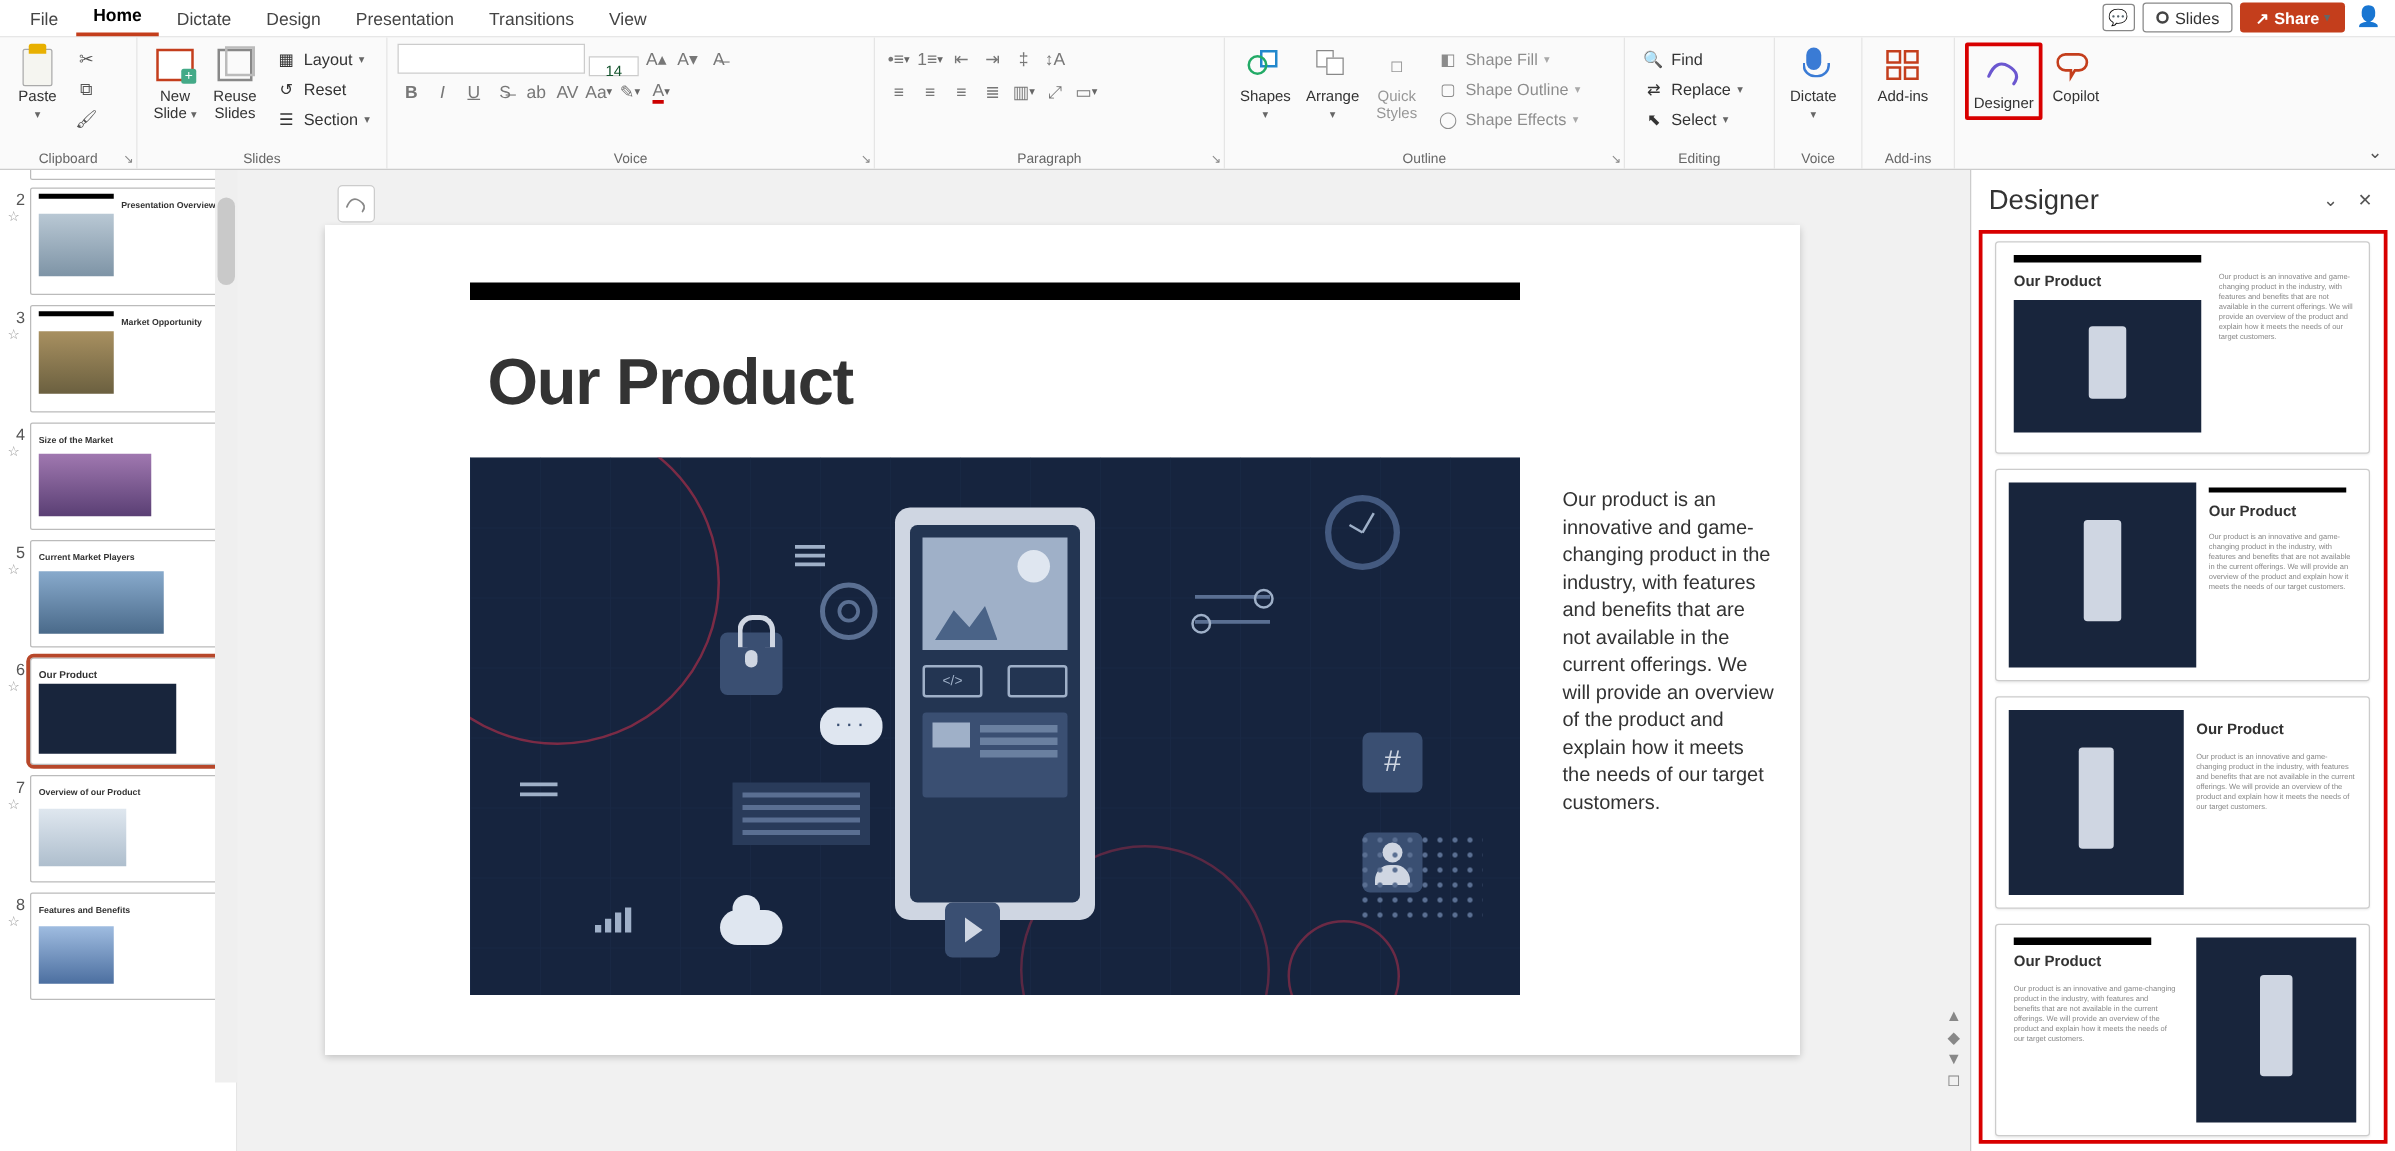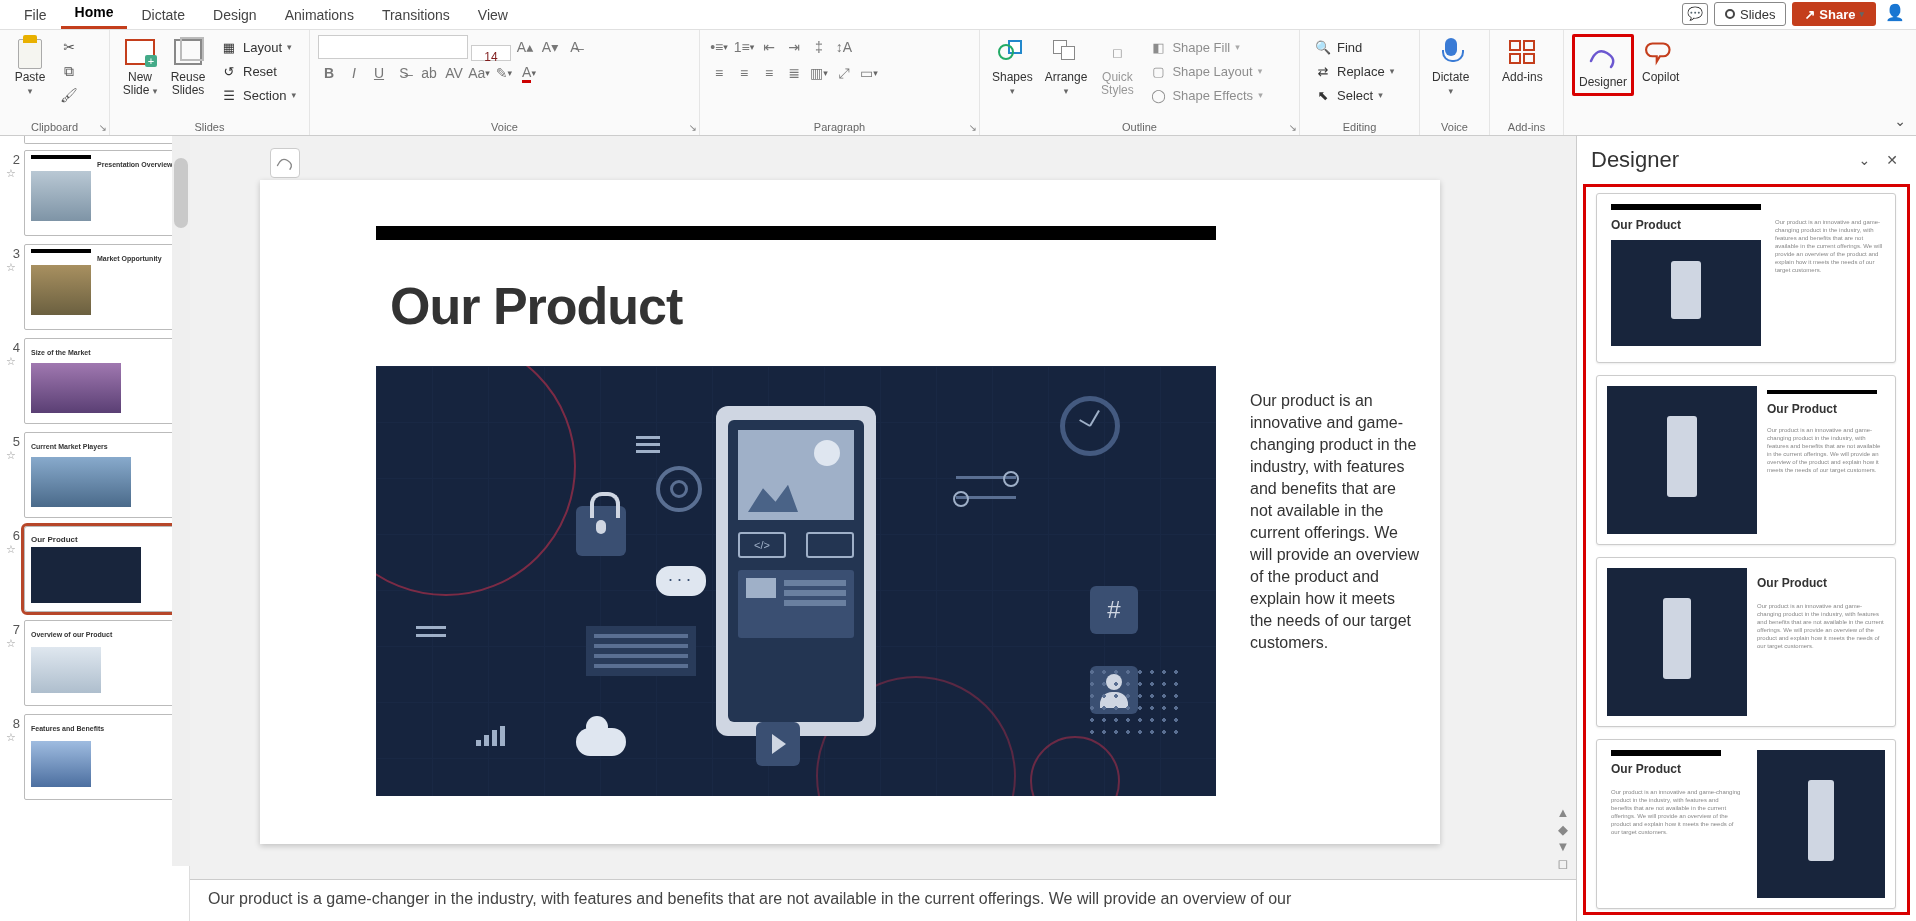--- a/index.html
+++ b/index.html
@@ -24,21 +24,21 @@
 .launcher { position: absolute; right: 2px; bottom: 2px; font-size: 10px; color: #888; }
 .big-btn { display: flex; flex-direction: column; align-items: center; justify-content: flex-start; gap: 3px; padding: 2px 4px; min-width: 44px; cursor: pointer; }
 .big-btn .ic { width: 32px; height: 32px; display: flex; align-items: center; justify-content: center; }
 .big-btn .lbl { font-size: 12px; text-align: center; line-height: 13px; }
 .mini-btn { width: 26px; height: 22px; display: flex; align-items: center; justify-content: center; font-size: 14px; color: #555; cursor: pointer; }
 .mini-row { height: 22px; display: flex; align-items: center; gap: 3px; }
 .small-btn { display: flex; align-items: center; gap: 5px; padding: 2px 6px; font-size: 13px; cursor: pointer; }
 .small-btn .ic { width: 18px; height: 18px; display: flex; align-items: center; justify-content: center; }
 .arrow-down { font-size: 9px; color: #666; }
 .font-combo { width: 150px; height: 24px; border: 1px solid #ccc; background: #fff; display: flex; align-items: center; padding: 0 6px; font-size: 12px; color: #888; }
-.size-combo { width: 40px; height: 16px; border: 1px solid #ccc; background: #fff; text-align: center; line-height: 22px; font-size: 12px; color: #7f1d1d; margin-top: 11px; }
+.size-combo { width: 40px; height: 16px; border: 1px solid #ccc; background: #fff; text-align: center; line-height: 22px; font-size: 12px; color: #14532d; margin-top: 11px; }
 .sq { width: 22px; height: 22px; display: flex; align-items: center; justify-content: center; font-size: 14px; color: #777; cursor: pointer; }
 .hlbox { border: 3px solid #d80000; border-radius: 2px; }
 
 
 .clip-ic { width: 32px; height: 34px; position: relative; }
 .clip-ic .board { position: absolute; inset: 4px 4px 0 4px; border: 1px solid #aaa; background: #f5f5f0; border-radius: 2px; }
 .clip-ic .clip { position: absolute; top: 0; left: 9px; width: 14px; height: 8px; background: #e8b000; border-radius: 2px 2px 0 0; }
 
 
 .slide-ic { width: 30px; height: 26px; border: 2px solid #c43e1c; background: #fff; position: relative; }
@@ -203,21 +203,21 @@
 
 </style>
 </head>
 <body>
 
 <div class="menubar">
   <div class="tab">File</div>
   <div class="tab active">Home</div>
   <div class="tab">Dictate</div>
   <div class="tab">Design</div>
-  <div class="tab">Animations</div>
+  <div class="tab">Presentation</div>
   <div class="tab">Transitions</div>
   <div class="tab">View</div>
   <div class="right-area">
     <div class="chatbtn">💬</div>
     <div class="record-btn">
       <span class="record-dot"></span>
       <span>Slides</span>
     </div>
     <div class="share-btn">
       <span>↗</span>
@@ -373,21 +373,21 @@
 Styles</div>
       </div>
       <div style="display:flex;flex-direction:column;gap:2px;padding-top:2px;opacity:.55">
         <div class="small-btn">
             <span class="ic">◧</span>
             <span>Shape Fill</span>
             <span class="arrow-down">▾</span>
           </div>
         <div class="small-btn">
             <span class="ic">▢</span>
-            <span>Shape Layout</span>
+            <span>Shape Outline</span>
             <span class="arrow-down">▾</span>
           </div>
         <div class="small-btn">
             <span class="ic">◯</span>
             <span>Shape Effects</span>
             <span class="arrow-down">▾</span>
           </div>
       </div>
     </div>
     <div class="group-label">Outline</div>
@@ -594,21 +594,20 @@
       <div class="body">Our product is an innovative and game-changing product in the industry, with features and benefits that are not available in the current offerings. We will provide an overview of the product and explain how it meets the needs of our target customers.</div>
     </div>
 
     <div class="fit-ctrl">
       <span>▲</span>
       <span>◆</span>
       <span>▼</span>
       <span>◻</span>
     </div>
 
-    <div class="notes-area">Our product is a game-changer in the industry, with features and benefits that are not available in the current offerings. We will provide an overview of our</div>
   </div>
 
   <div class="designer-pane">
     <div class="dp-head">
       <span class="title">Designer</span>
       <span class="ic">⌄</span>
       <span class="ic">✕</span>
     </div>
     <div class="dp-list">
       <div class="sug sugA">

